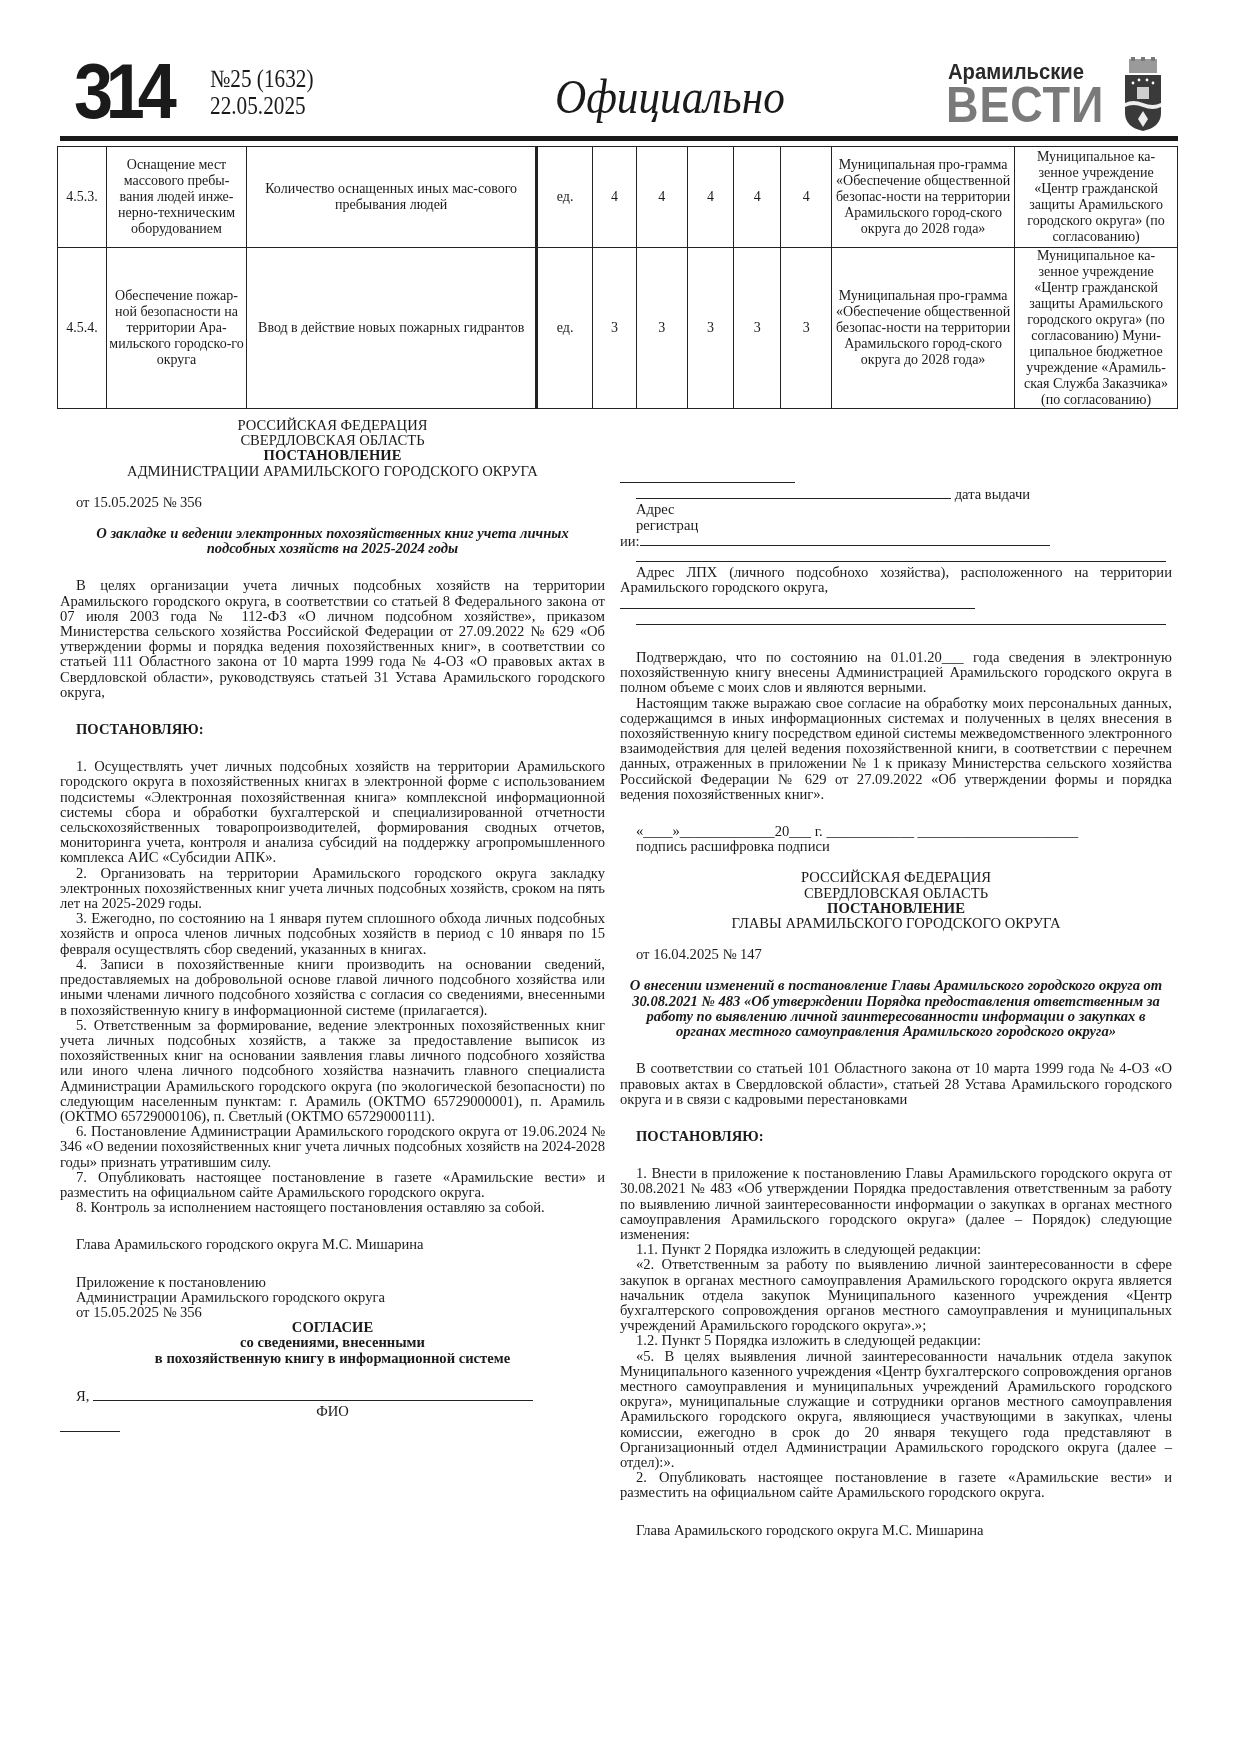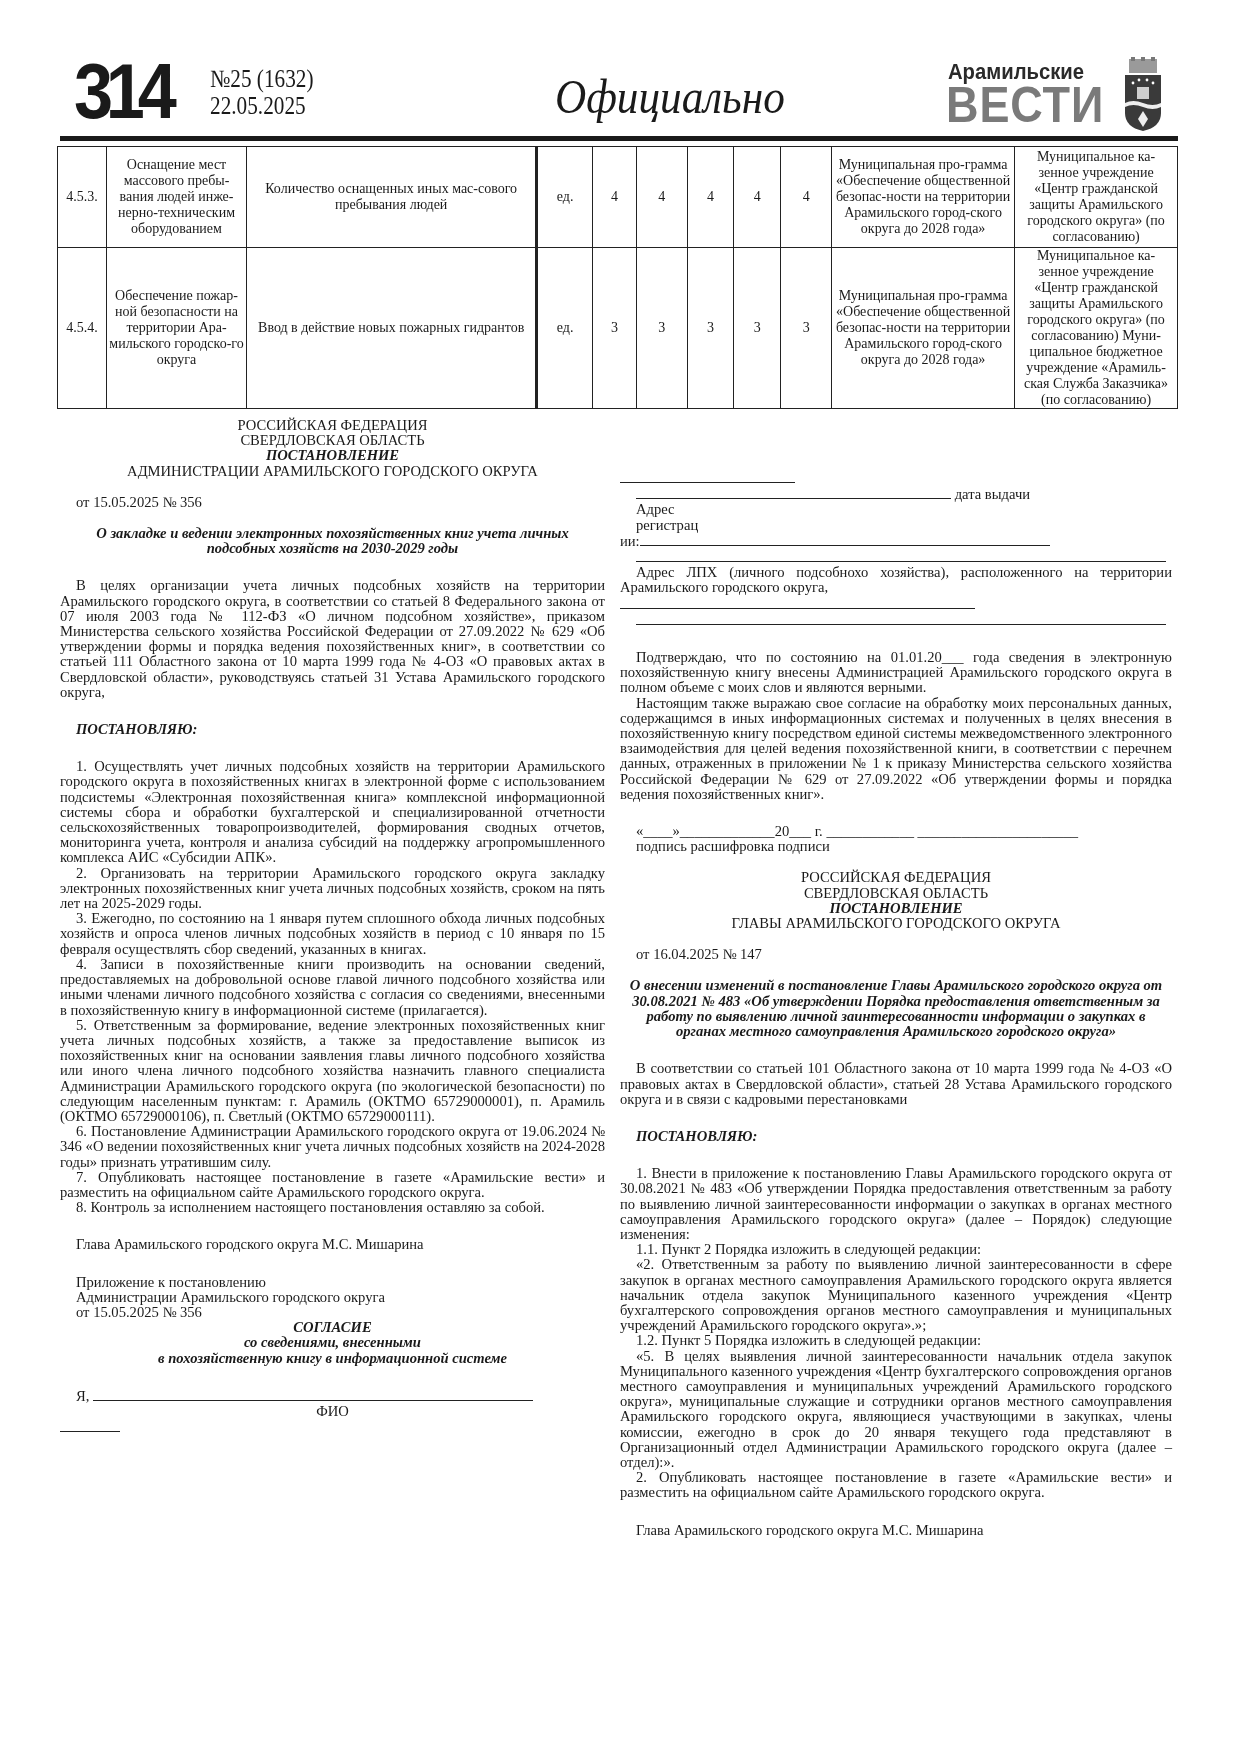--- a/index.html
+++ b/index.html
@@ -19,21 +19,21 @@
   table.prog td { border:1px solid #222; text-align:center; vertical-align:middle; padding:0 2px; }
   table.prog td.thick { border-left:3px solid #222; }
   table.prog td.small { font-size:14px; }
   table.prog tr.r1 td { height:100px; }
   table.prog tr.r2 td { height:148px; }
 
   .col { position:absolute; font-size:14.6px; line-height:15.2px; text-align:justify; }
   .col-left { left:60px; top:418px; width:545px; }
   .col-right { left:620px; top:470px; width:552px; }
   .center { text-align:center; }
-  .b { font-weight:bold;font-style:italic; }
+  .b { font-weight:bold; }
   .bi { font-weight:bold; font-style:italic; }
   p { margin:0; }
   .ind { text-indent:16px; }
   .gap-m { height:16px; }
   .gap-l { height:22px; }
   .line { display:inline-block; border-bottom:1px solid #222; height:12px; vertical-align:baseline; }
   .row-flex { display:flex; justify-content:space-between; }
 </style>
 </head>
 <body>
@@ -111,21 +111,21 @@
 <div class="col col-left">
   <div class="center">
     <p>РОССИЙСКАЯ ФЕДЕРАЦИЯ</p>
     <p>СВЕРДЛОВСКАЯ ОБЛАСТЬ</p>
     <p class="b">ПОСТАНОВЛЕНИЕ</p>
     <p>АДМИНИСТРАЦИИ АРАМИЛЬСКОГО ГОРОДСКОГО ОКРУГА</p>
   </div>
   <div class="gap-m"></div>
   <p class="ind">от 15.05.2025 № 356</p>
   <div class="gap-m"></div>
-  <p class="center bi" style="padding:0 10px;">О закладке и ведении электронных похозяйственных книг учета личных подсобных хозяйств на 2030-2029 годы</p>
+  <p class="center bi" style="padding:0 10px;">О закладке и ведении электронных похозяйственных книг учета личных подсобных хозяйств на 2025-2024 годы</p>
   <div class="gap-l"></div>
   <p class="ind">В целях организации учета личных подсобных хозяйств на территории Арамильского городского округа, в соответствии со статьей 8 Федерального закона от 07 июля 2003 года № 112-ФЗ «О личном подсобном хозяйстве», приказом Министерства сельского хозяйства Российской Федерации от 27.09.2022 № 629 «Об утверждении формы и порядка ведения похозяйственных книг», в соответствии со статьей 111 Областного закона от 10 марта 1999 года № 4-ОЗ «О правовых актах в Свердловской области», руководствуясь статьей 31 Устава Арамильского городского округа,</p>
   <div class="gap-l"></div>
   <p class="ind b">ПОСТАНОВЛЯЮ:</p>
   <div class="gap-l"></div>
   <p class="ind">1. Осуществлять учет личных подсобных хозяйств на территории Арамильского городского округа в похозяйственных книгах в электронной форме с использованием подсистемы «Электронная похозяйственная книга» комплексной информационной системы сбора и обработки бухгалтерской и специализированной отчетности сельскохозяйственных товаропроизводителей, формирования сводных отчетов, мониторинга учета, контроля и анализа субсидий на поддержку агропромышленного комплекса АИС «Субсидии АПК».</p>
   <p class="ind">2. Организовать на территории Арамильского городского округа закладку электронных похозяйственных книг учета личных подсобных хозяйств, сроком на пять лет на 2025-2029 годы.</p>
   <p class="ind">3. Ежегодно, по состоянию на 1 января путем сплошного обхода личных подсобных хозяйств и опроса членов личных подсобных хозяйств в период с 10 января по 15 февраля осуществлять сбор сведений, указанных в книгах.</p>
   <p class="ind">4. Записи в похозяйственные книги производить на основании сведений, предоставляемых на добровольной основе главой личного подсобного хозяйства или иными членами личного подсобного хозяйства с согласия со сведениями, внесенными в похозяйственную книгу в информационной системе (прилагается).</p>
   <p class="ind">5. Ответственным за формирование, ведение электронных похозяйственных книг учета личных подсобных хозяйств, а также за предоставление выписок из похозяйственных книг на основании заявления главы личного подсобного хозяйства или иного члена личного подсобного хозяйства назначить главного специалиста Администрации Арамильского городского округа (по экологической безопасности) по следующим населенным пунктам: г. Арамиль (ОКТМО 65729000001), п. Арамиль (ОКТМО 65729000106), п. Светлый (ОКТМО 65729000111).</p>

